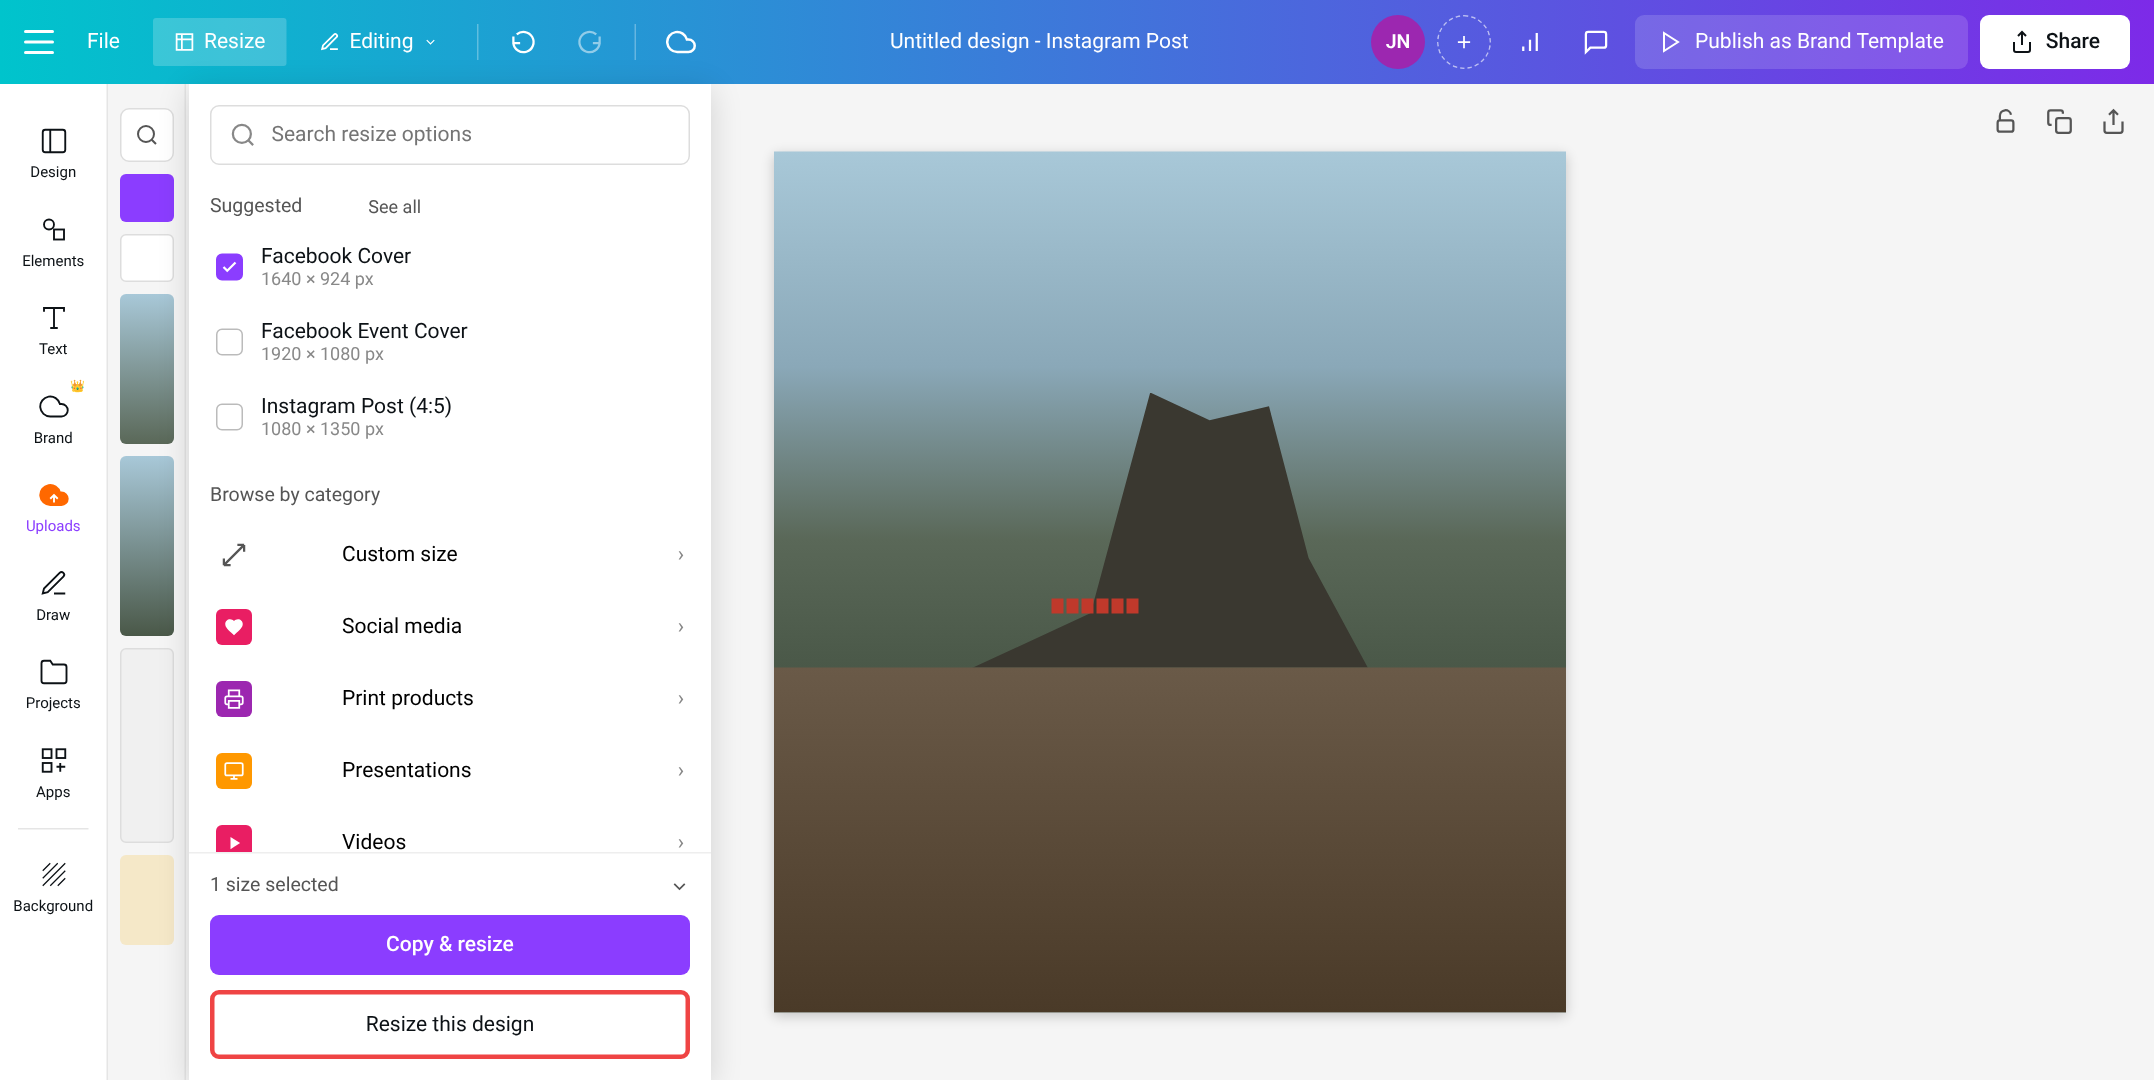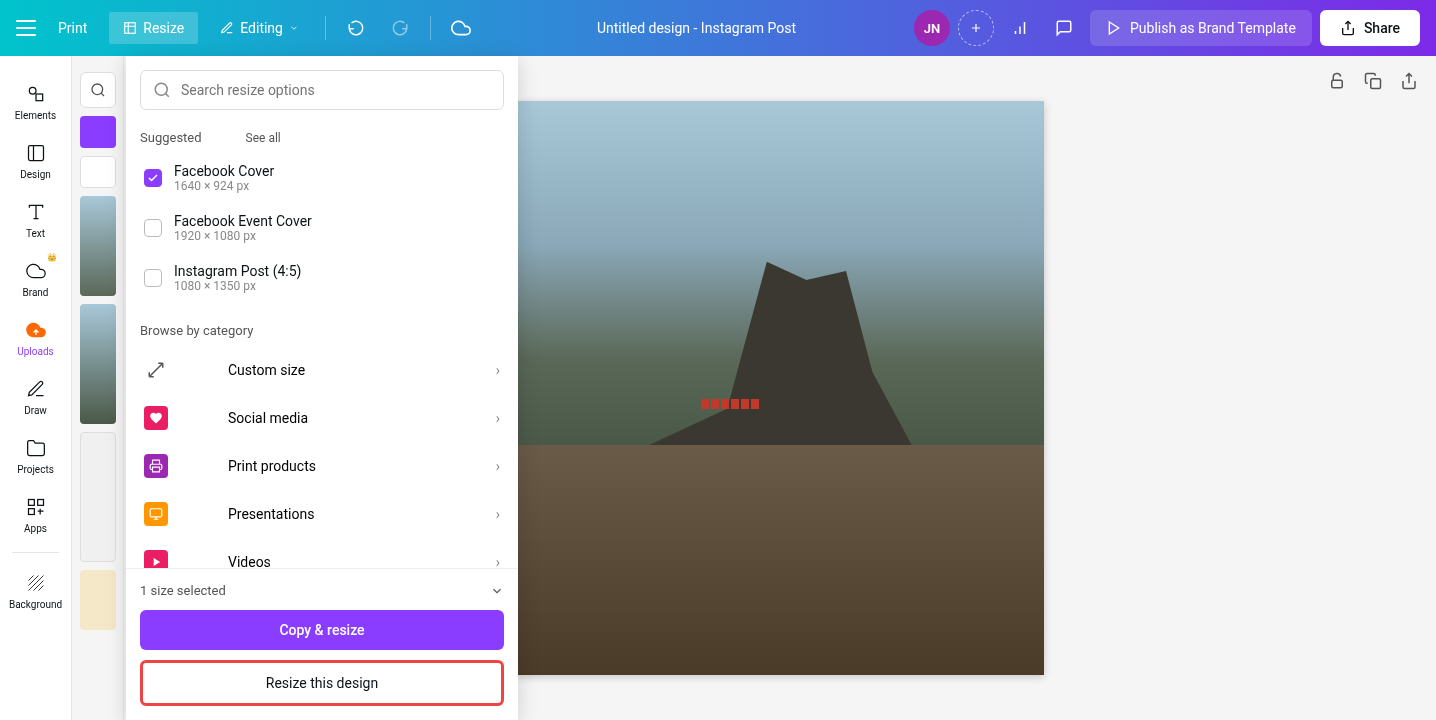--- a/index.html
+++ b/index.html
@@ -189,21 +189,21 @@
     }
     .side-thumb {
       width: 36px;
       background: #ccc;
       border-radius: 4px;
     }
     .resize-panel {
       position: absolute;
       left: 126px;
       top: 56px;
-      width: 392px;
+      width: 348px;
       height: 664px;
       background: #fff;
       box-shadow: 0 4px 20px rgba(0,0,0,0.15);
       display: flex;
       flex-direction: column;
       z-index: 100;
     }
     .resize-content {
       flex: 1;
       overflow-y: auto;
@@ -395,21 +395,21 @@
   </style>
 </head>
 <body>
 
 <div class="top-bar">
   <div class="hamburger-icon">
     <span></span>
       <span></span>
       <span></span>
   </div>
-  <button class="top-btn">Print</button>
+  <button class="top-btn">File</button>
   <button class="top-btn resize-btn">
     <svg width="14" height="14" viewBox="0 0 24 24" fill="none" stroke="currentColor" stroke-width="2">
         <rect x="3" y="3" width="18" height="18"></rect>
         <path d="M9 3v18M3 9h18"></path>
       </svg>
     <span>Resize</span>
   </button>
   <button class="top-btn editing-btn">
     <svg width="14" height="14" viewBox="0 0 24 24" fill="none" stroke="currentColor" stroke-width="2">
         <path d="M12 20h9M16.5 3.5a2.12 2.12 0 0 1 3 3L7 19l-4 1 1-4z"></path>
@@ -465,34 +465,34 @@
       </svg>
     <span>Share</span>
   </button>
 </div>
 
 <div class="main-container">
   <div class="sidebar-nav">
     <div class="nav-item">
       <div class="nav-icon">
           <svg width="20" height="20" viewBox="0 0 24 24" fill="none" stroke="currentColor" stroke-width="1.5">
+            <rect x="3" y="3" width="18" height="18" rx="2"></rect>
+            <path d="M9 3v18"></path>
+          </svg>
+        </div>
+      <span>Design</span>
+    </div>
+    <div class="nav-item">
+      <div class="nav-icon">
+          <svg width="20" height="20" viewBox="0 0 24 24" fill="none" stroke="currentColor" stroke-width="1.5">
             <circle cx="8" cy="8" r="4"></circle>
             <rect x="12" y="12" width="8" height="8"></rect>
           </svg>
         </div>
       <span>Elements</span>
-    </div>
-    <div class="nav-item">
-      <div class="nav-icon">
-          <svg width="20" height="20" viewBox="0 0 24 24" fill="none" stroke="currentColor" stroke-width="1.5">
-            <rect x="3" y="3" width="18" height="18" rx="2"></rect>
-            <path d="M9 3v18"></path>
-          </svg>
-        </div>
-      <span>Design</span>
     </div>
     <div class="nav-item">
       <div class="nav-icon">
           <svg width="20" height="20" viewBox="0 0 24 24" fill="none" stroke="currentColor" stroke-width="1.5">
             <path d="M4 7V4h16v3M9 20h6M12 4v16"></path>
           </svg>
         </div>
       <span>Text</span>
     </div>
     <div class="nav-item">

